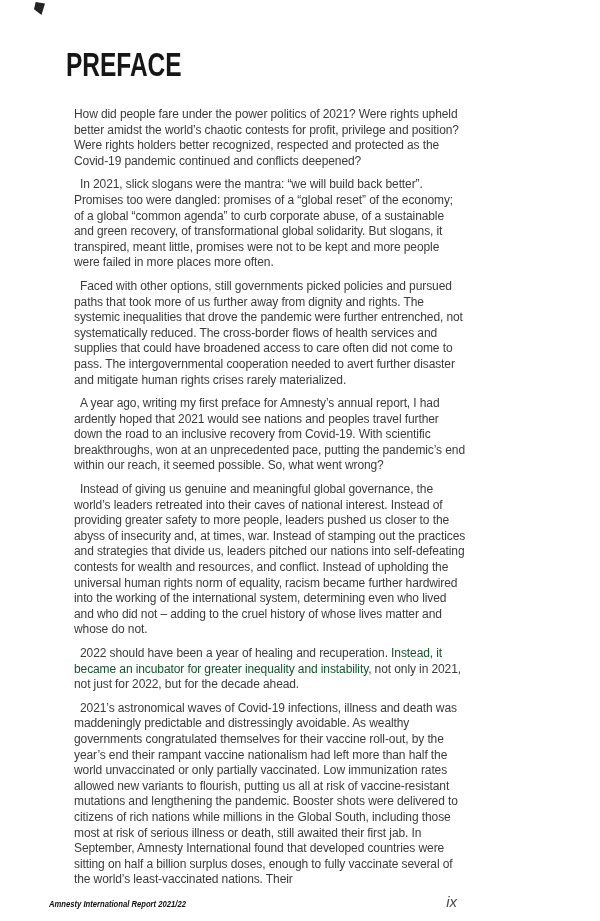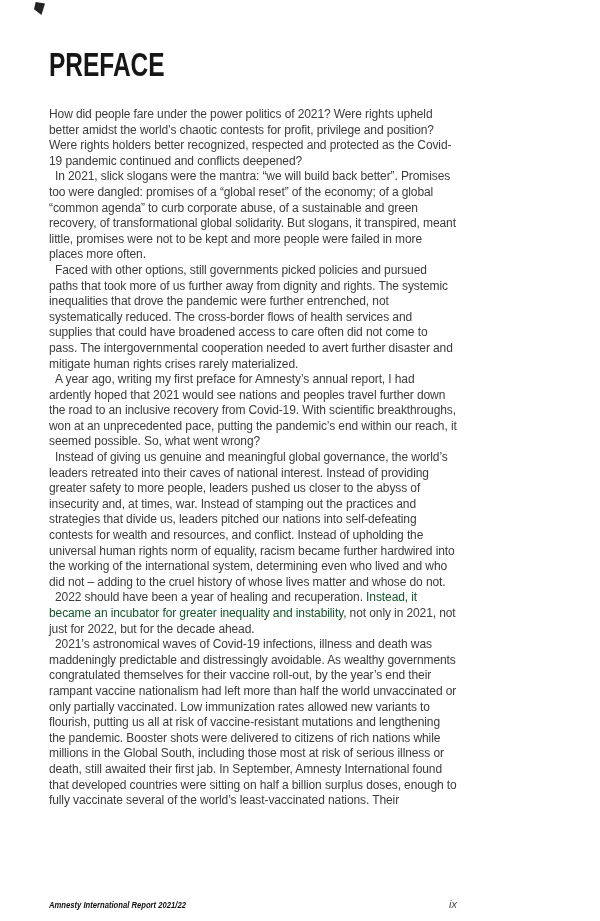--- a/index.html
+++ b/index.html
@@ -4,21 +4,21 @@
 <style>
   * { box-sizing: border-box; }
   html, body { margin: 0; padding: 0; background: #ffffff; }
   .page {
     position: relative;
     width: 600px;
     height: 921px;
     background: #ffffff;
     font-family: "Liberation Sans", sans-serif;
     color: #3b3b3b;
-    padding: 47px 143px 0 49px;
+    padding: 47px 143px 0 66px;
     overflow: hidden;
   }
   .corner-mark {
     position: absolute;
     top: 2px;
     left: 34px;
     width: 11px;
     height: 13px;
     background: #242424;
     clip-path: polygon(15% 0, 100% 12%, 68% 100%, 0 55%);
@@ -34,21 +34,21 @@
     transform-origin: left top;
     white-space: nowrap;
   }
   .body-text {
     width: 408px;
     font-size: 12px;
     line-height: 15.6px;
     letter-spacing: -0.1px;
     text-align: left;
   }
-  .body-text p { margin: 0; }
+  .body-text p { margin: 8px; }
   .body-text p.ind { text-indent: 6px; }
   .body-text strong.emph {
     font-weight: normal;
     color: #14532d;
   }
   footer.page-footer {
     position: absolute;
     left: 49px;
     right: 143px;
     bottom: 11px;
@@ -59,21 +59,21 @@
   }
   .footer-title {
     font-size: 9px;
     font-weight: bold;
     color: #111111;
     transform: scaleX(0.85);
     transform-origin: left center;
     white-space: nowrap;
   }
   .footer-page {
-    font-size: 11px;
+    font-size: 15px;
     color: #4a4a4a;
   }
 </style>
 </head>
 <body>
 
 <div class="page">
 
   <div class="corner-mark"></div>
 

